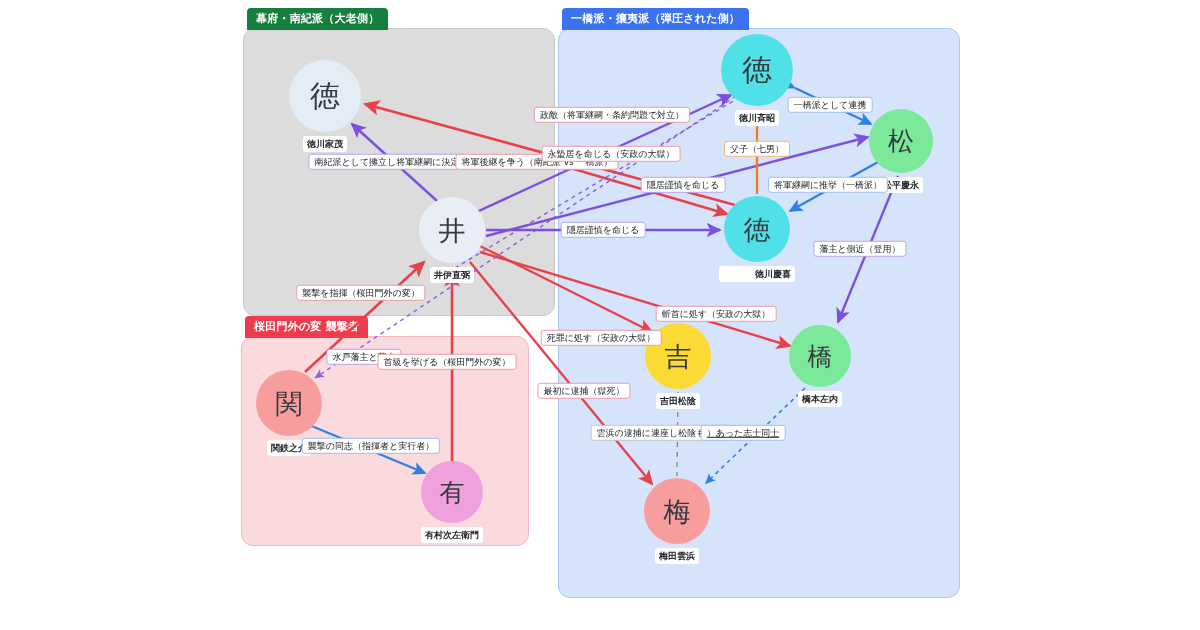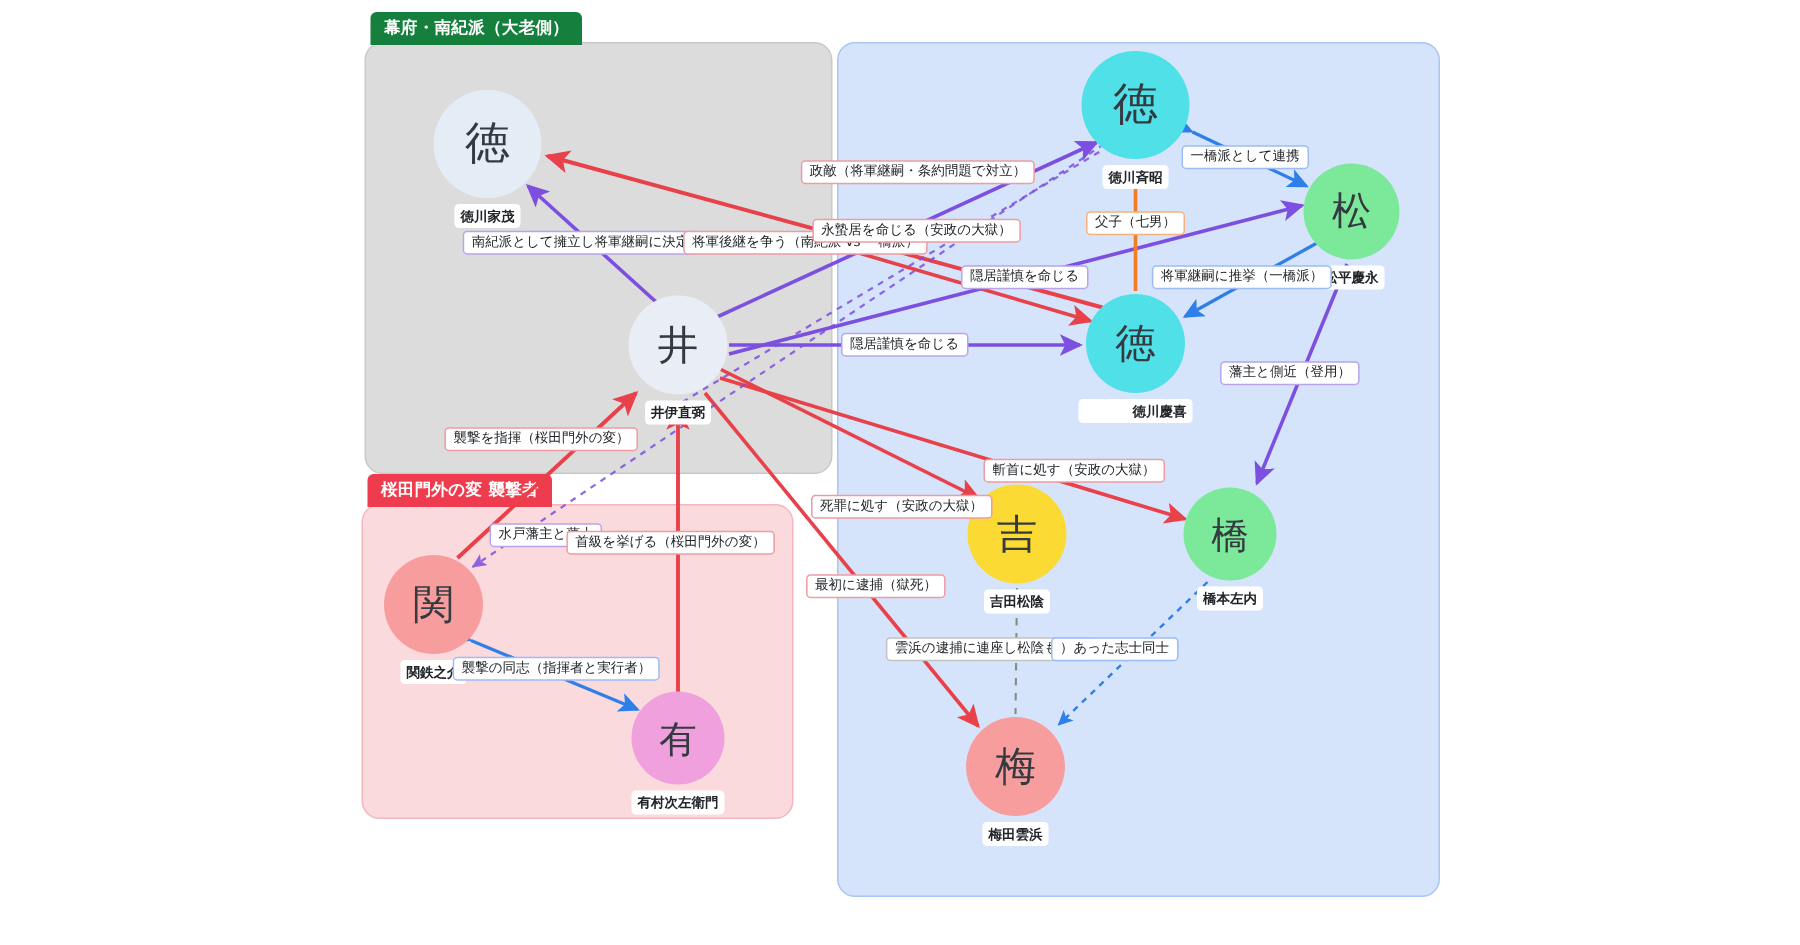--- a/index.html
+++ b/index.html
@@ -66,20 +66,21 @@
 
 <div id="stage">
 
   <div class="panel" id="panel-bakufu">
     <div class="panel-body"></div>
     <div class="panel-tab">幕府・南紀派（大老側）</div>
   </div>
 
   <div class="panel" id="panel-hitotsubashi">
     <div class="panel-body"></div>
+    <div class="panel-tab">一橋派・攘夷派（弾圧された側）</div>
   </div>
 
   <div class="panel" id="panel-sakurada">
     <div class="panel-body"></div>
     <div class="panel-tab">桜田門外の変 襲撃者</div>
   </div>
 
   <svg id="edges" viewBox="0 0 1200 630">
     <defs>
       <marker id="ah-red" markerWidth="7" markerHeight="7" refX="5.6" refY="3" orient="auto" markerUnits="strokeWidth">
@@ -193,15 +194,15 @@
       <div class="elabel blue" style="left: 828px; top: 185px;">将軍継嗣に推挙（一橋派）</div>
       <div class="elabel purple" style="left: 860px; top: 249px;">藩主と側近（登用）</div>
       <div class="elabel red" style="left: 601px; top: 310px; margin-top: 28px;">死罪に処す（安政の大獄）</div>
       <div class="elabel red" style="left: 716px; top: 314px;">斬首に処す（安政の大獄）</div>
       <div class="elabel red" style="left: 584px; top: 391px;">最初に逮捕（獄死）</div>
       <div class="elabel red" style="left: 361px; top: 293px;">襲撃を指揮（桜田門外の変）</div>
       <div class="elabel purple" style="left: 364px; top: 357px;">水戸藩主と藩士</div>
       <div class="elabel red" style="left: 447px; top: 362px;">首級を挙げる（桜田門外の変）</div>
       <div class="elabel blue" style="left: 371px; top: 446px;">襲撃の同志（指揮者と実行者）</div>
       <div class="elabel gray" style="left: 660px; top: 433px;">雲浜の逮捕に連座し松陰も投獄</div>
-      <div class="elabel blue" style="left: 743px; top: 433px;">）あった志士同士</div>
+      <div class="elabel blue" style="left: 743px; top: 433px; text-decoration: underline;">）あった志士同士</div>
     </div>
 </div>
 
 </body></html>

